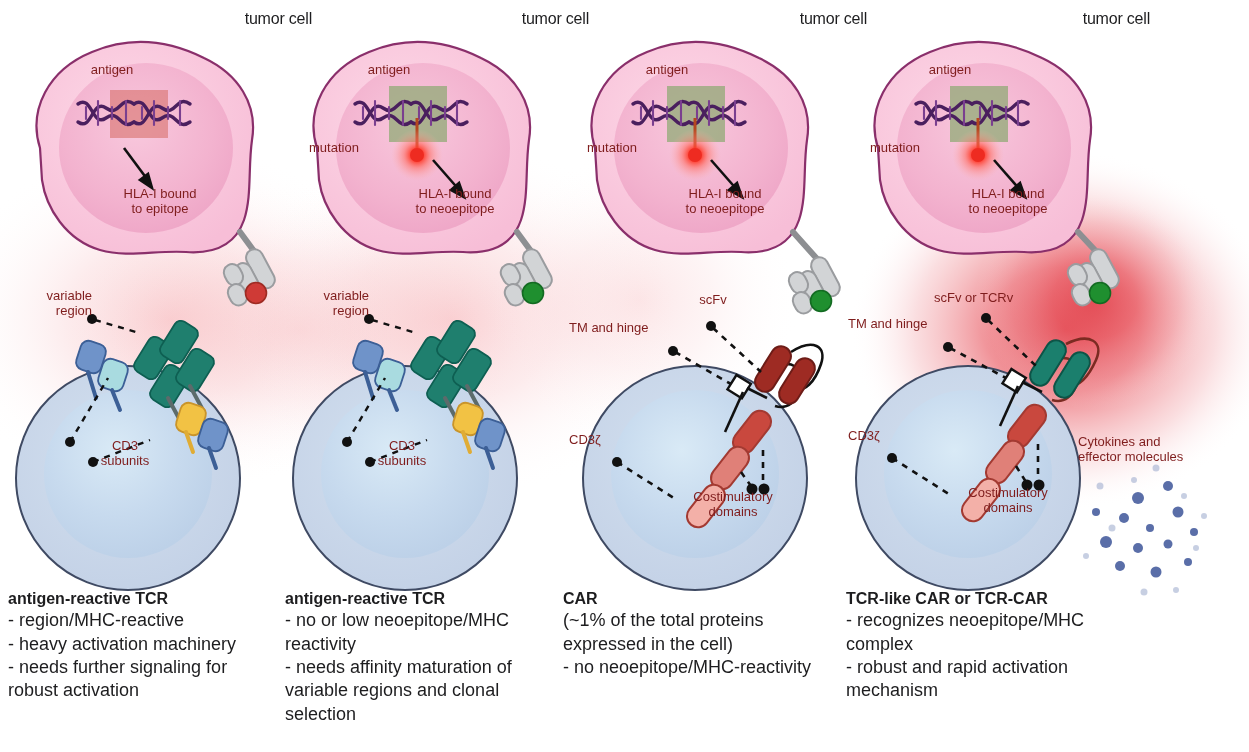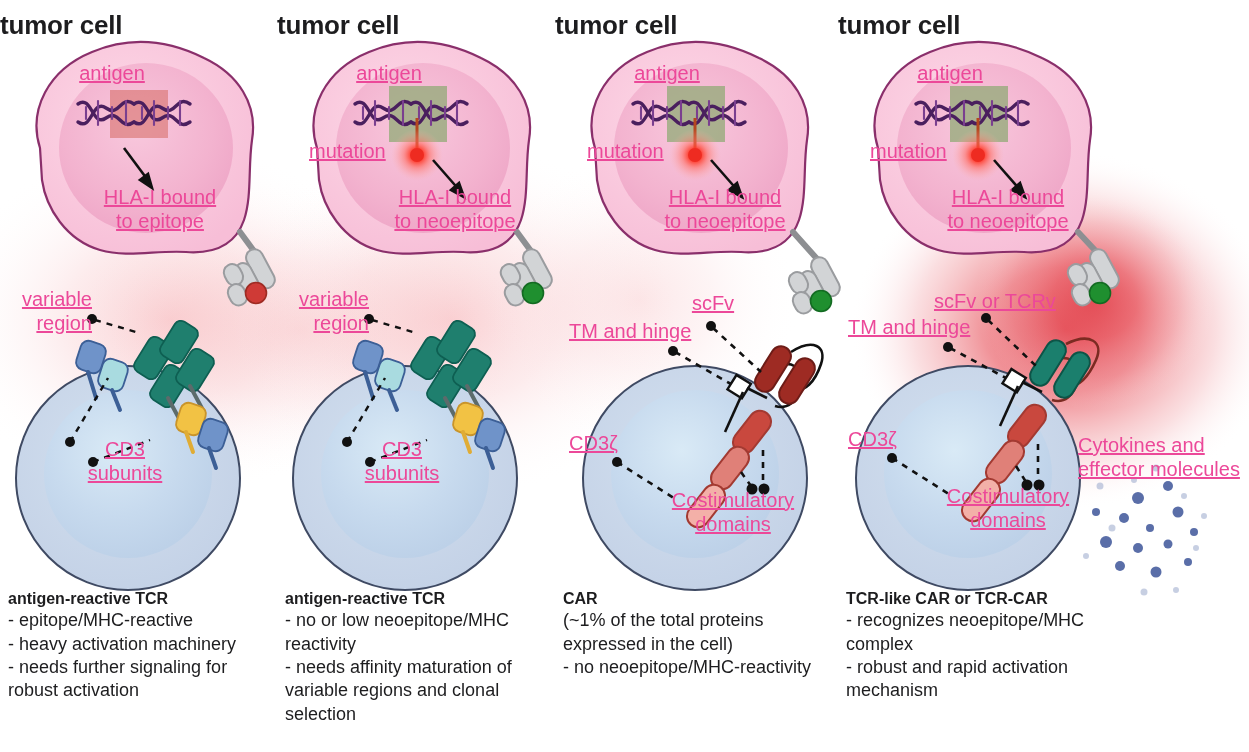--- a/index.html
+++ b/index.html
@@ -7,30 +7,30 @@
   body{
     font-family:"Liberation Sans", sans-serif;
     width:1249px;height:752px;position:relative;overflow:hidden;
     color:#1d1d1f;
   }
   #figure{position:absolute;inset:0;width:1249px;height:752px;}
   .panel{position:absolute;top:0;width:312px;height:752px;}
   #p1{left:0;}   #p2{left:277px;}  #p3{left:555px;} #p4{left:838px;}
 
   .hdr{
-    position:absolute;top:10px;width:100%;text-align:left;
-    font-size:26px;font-weight:bold;letter-spacing:-.2px;
+    position:absolute;top:10px;width:100%;text-align:right;
+    font-size:16px;font-weight:normal;letter-spacing:-.2px;
   }
   .cellsvg{position:absolute;left:0;top:0;}
 
   .cap{position:absolute;left:0;width:100%;}
   .cap .t{font-size:16px;font-weight:bold;line-height:1.32;}
   .cap .l{font-size:18px;line-height:1.30;}
 
-  .lbl{position:absolute;font-size:20px;line-height:1.18;color:#ec4899;white-space:pre-line;text-decoration:underline;}
+  .lbl{position:absolute;font-size:13px;line-height:1.18;color:#7f1d1d;white-space:pre-line;}
   .lbl.c{text-align:center;}
   .lbl.r{text-align:right;}
 </style>
 </head>
 <body>
 
 <div id="figure">
 
   <svg class="cellsvg" width="1249" height="752">
     <defs>
@@ -180,21 +180,21 @@
     <div class="lbl c" style="left:52px;top:62px;width:120px;">antigen</div>
     <div class="lbl c" style="left:100px;top:186px;width:120px;">HLA-I bound
 to epitope</div>
     <div class="lbl r" style="left:0px;top:288px;width:92px;">variable
 region</div>
     <div class="lbl c" style="left:80px;top:438px;width:90px;">CD3
 subunits</div>
 
     <div class="cap" style="top:588px;padding-left:8px;">
       <div class="t">antigen-reactive TCR</div>
-      <div class="l">- epitope/MHC-reactive</div>
+      <div class="l">- region/MHC-reactive</div>
       <div class="l">- heavy activation machinery</div>
       <div class="l">- needs further signaling for</div>
       <div class="l">robust activation</div>
     </div>
   </div>
 
   <div class="panel" id="p2">
     <div class="hdr">tumor cell</div>
 
     <svg class="cellsvg" width="312" height="600" viewBox="0 0 312 600">

